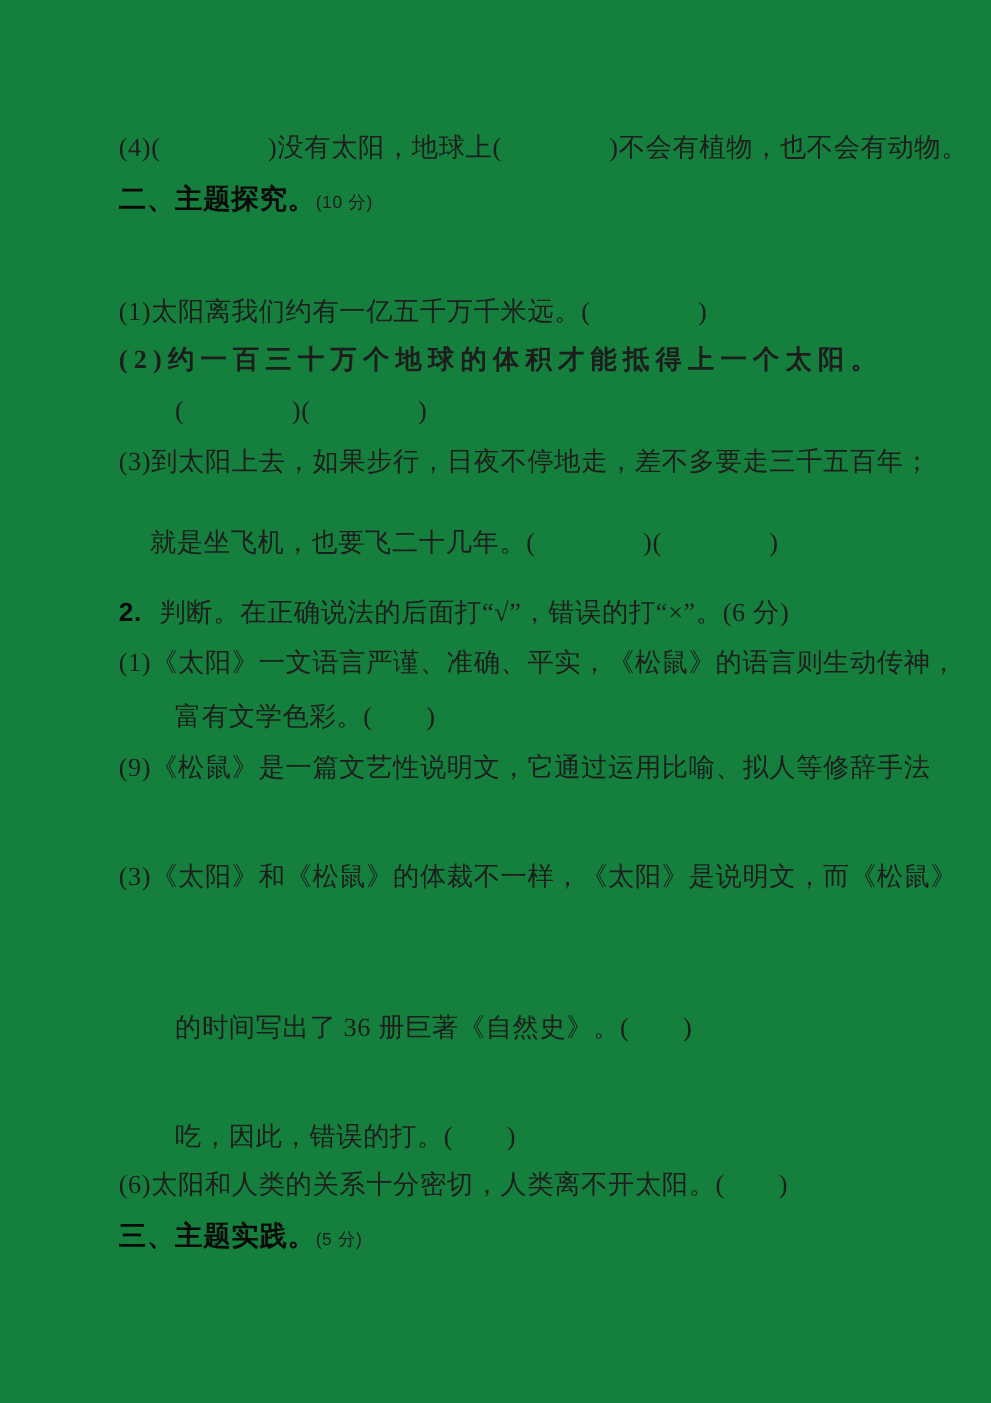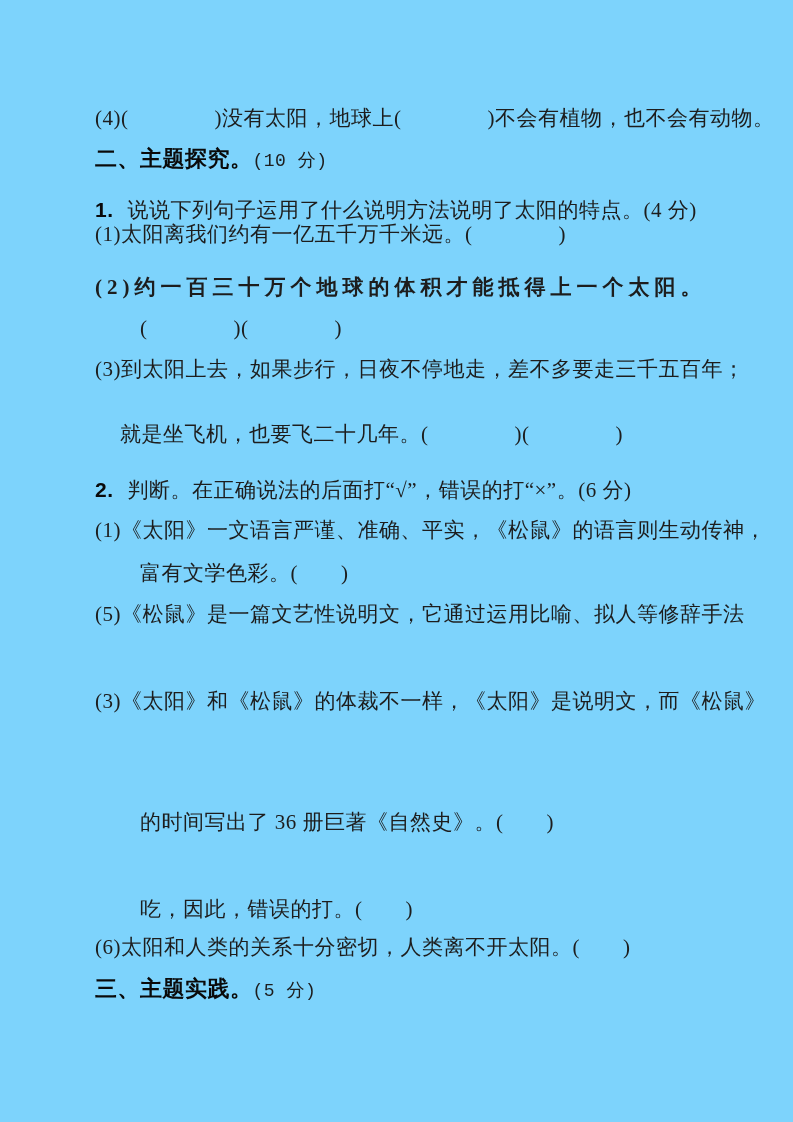--- a/index.html
+++ b/index.html
@@ -4,21 +4,21 @@
 <style>
   html, body { margin: 0; padding: 0; }
   body {
     width: 793px; height: 1122px;
     background: #f4f4f4;
     font-family: "Liberation Serif", "DejaVu Serif", serif;
   }
   .page {
     position: relative;
     width: 793px; height: 1122px;
-    background: #7dd3fc;
+    background: #15803d;
     color: #1d1d1d;
     overflow: hidden;
   }
   .ln {
     position: absolute;
     left: 95px;
     margin: 0;
     font-size: 21px;
     line-height: 30px;
     letter-spacing: 0.5px;
@@ -26,23 +26,23 @@
     color: #1d1d1d;
   }
   
   .heading {
     font-family: "Liberation Sans", "DejaVu Sans", sans-serif;
     font-weight: 700;
     font-size: 22px;
     color: #0a0a0a;
   }
   .heading .score {
-    font-family: Liberation Mono, monospace;
+    font-family: Liberation Sans, sans-serif;
     font-weight: 400;
-    font-size: 18px;
+    font-size: 14px;
     color: #1d1d1d;
   }
   
   .num {
     font-family: "Liberation Sans", "DejaVu Sans", sans-serif;
     font-weight: 700;
     font-size: 21px;
     color: #0a0a0a;
     margin-right: 14px;
   }
@@ -54,40 +54,39 @@
 </style>
 </head>
 <body>
 
 <main class="page">
 
   <p class="ln" style="top:103px">(4)(　　　　)没有太阳，地球上(　　　　)不会有植物，也不会有动物。</p>
 
   <p class="ln heading" style="top:144px"><span>二、主题探究。</span><span class="score">(10 分)</span></p>
 
-  <p class="ln" style="top:195px"><span class="num">1.</span><span>说说下列句子运用了什么说明方法说明了太阳的特点。(4 分)</span></p>
 
-  <p class="ln" style="top:219px">(1)太阳离我们约有一亿五千万千米远。(　　　　)</p>
+  <p class="ln" style="top:234px">(1)太阳离我们约有一亿五千万千米远。(　　　　)</p>
 
   <p class="ln spread" style="top:272px">(2)约一百三十万个地球的体积才能抵得上一个太阳。</p>
 
   <p class="ln ind-b" style="top:313px">(　　　　)(　　　　)</p>
 
   <p class="ln" style="top:354px">(3)到太阳上去，如果步行，日夜不停地走，差不多要走三千五百年；</p>
 
   <p class="ln ind-a" style="top:395px">就是坐飞机，也要飞二十几年。(　　　　)(　　　　)</p>
 
 
   <p class="ln" style="top:475px"><span class="num">2.</span><span>判断。在正确说法的后面打“√”，错误的打“×”。(6 分)</span></p>
 
   <p class="ln" style="top:515px">(1)《太阳》一文语言严谨、准确、平实，《松鼠》的语言则生动传神，</p>
 
   <p class="ln ind-b" style="top:558px">富有文学色彩。(　　)</p>
 
-  <p class="ln" style="top:599px">(5)《松鼠》是一篇文艺性说明文，它通过运用比喻、拟人等修辞手法</p>
+  <p class="ln" style="top:599px">(9)《松鼠》是一篇文艺性说明文，它通过运用比喻、拟人等修辞手法</p>
 
 
   <p class="ln" style="top:686px">(3)《太阳》和《松鼠》的体裁不一样，《太阳》是说明文，而《松鼠》</p>
 
 
 
   <p class="ln ind-b" style="top:807px">的时间写出了 36 册巨著《自然史》。(　　)</p>
 
 
   <p class="ln ind-b" style="top:894px">吃，因此，错误的打。(　　)</p>

